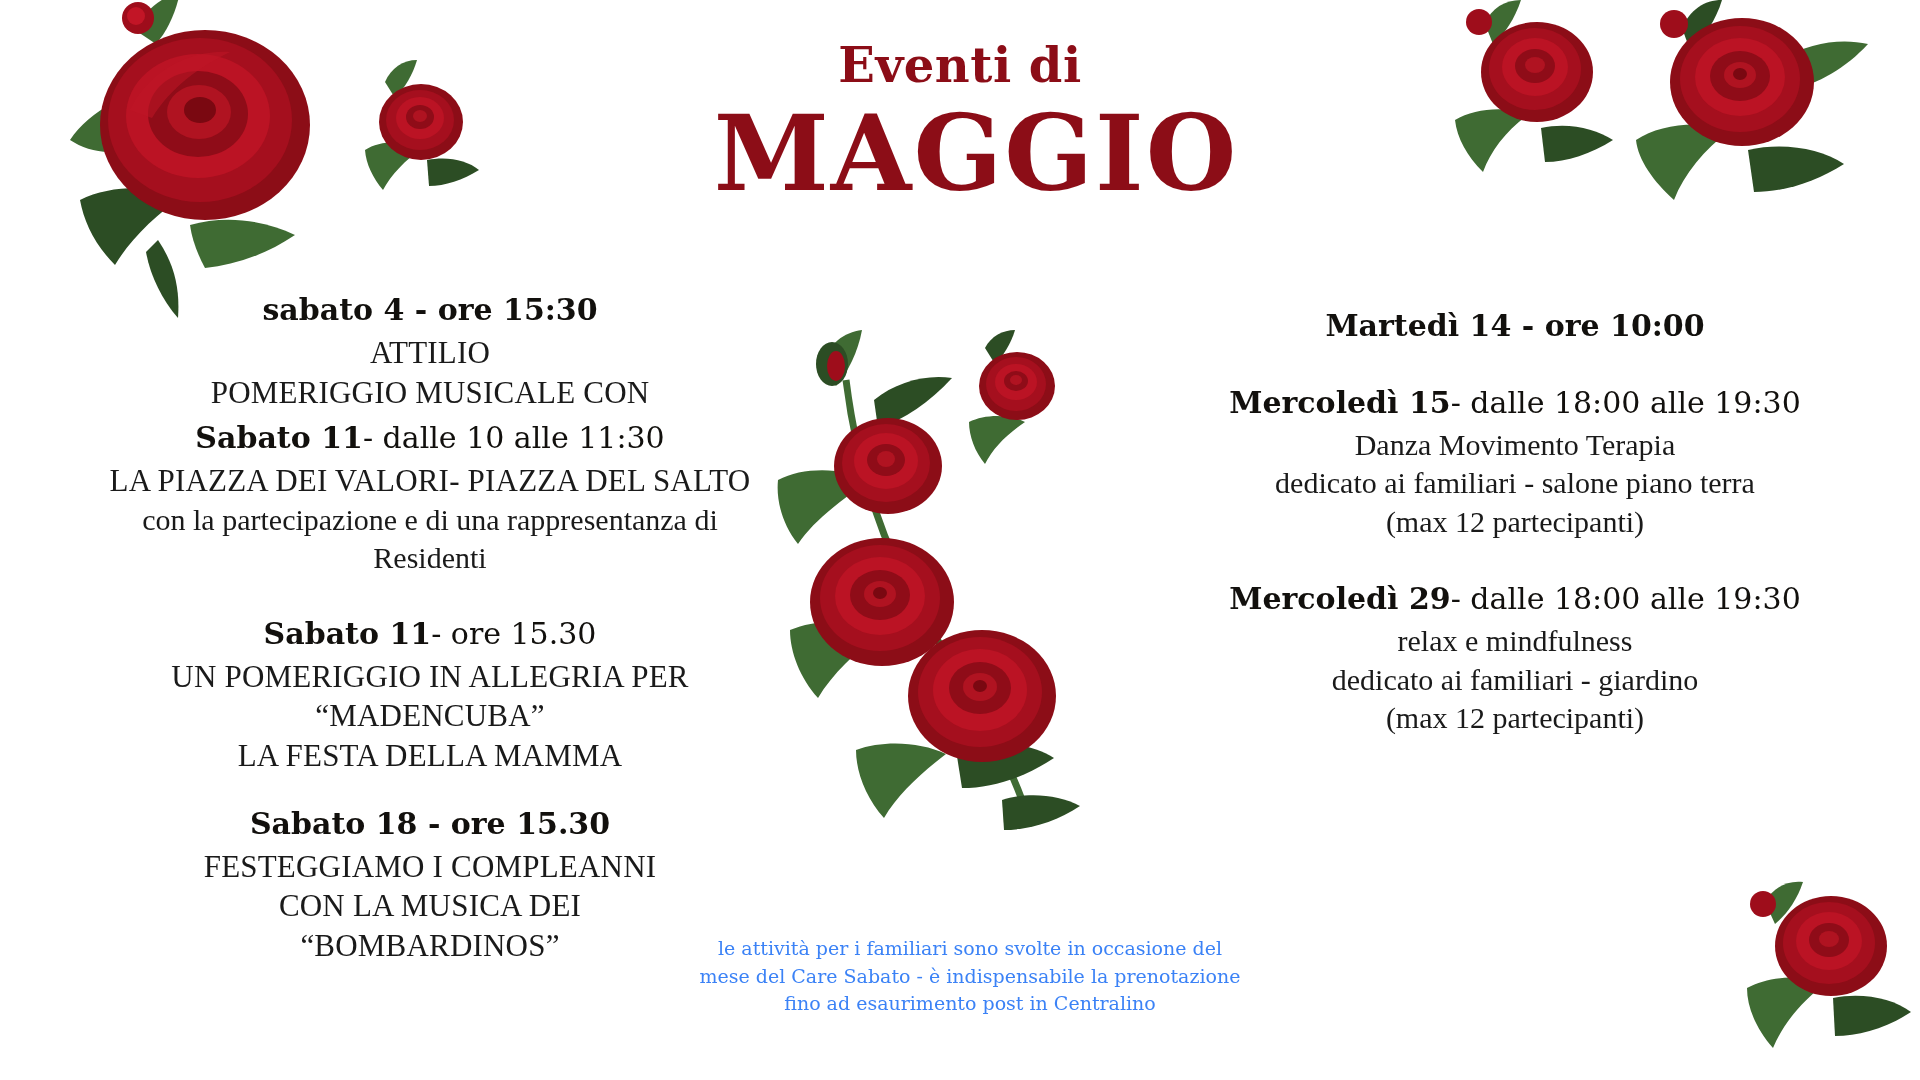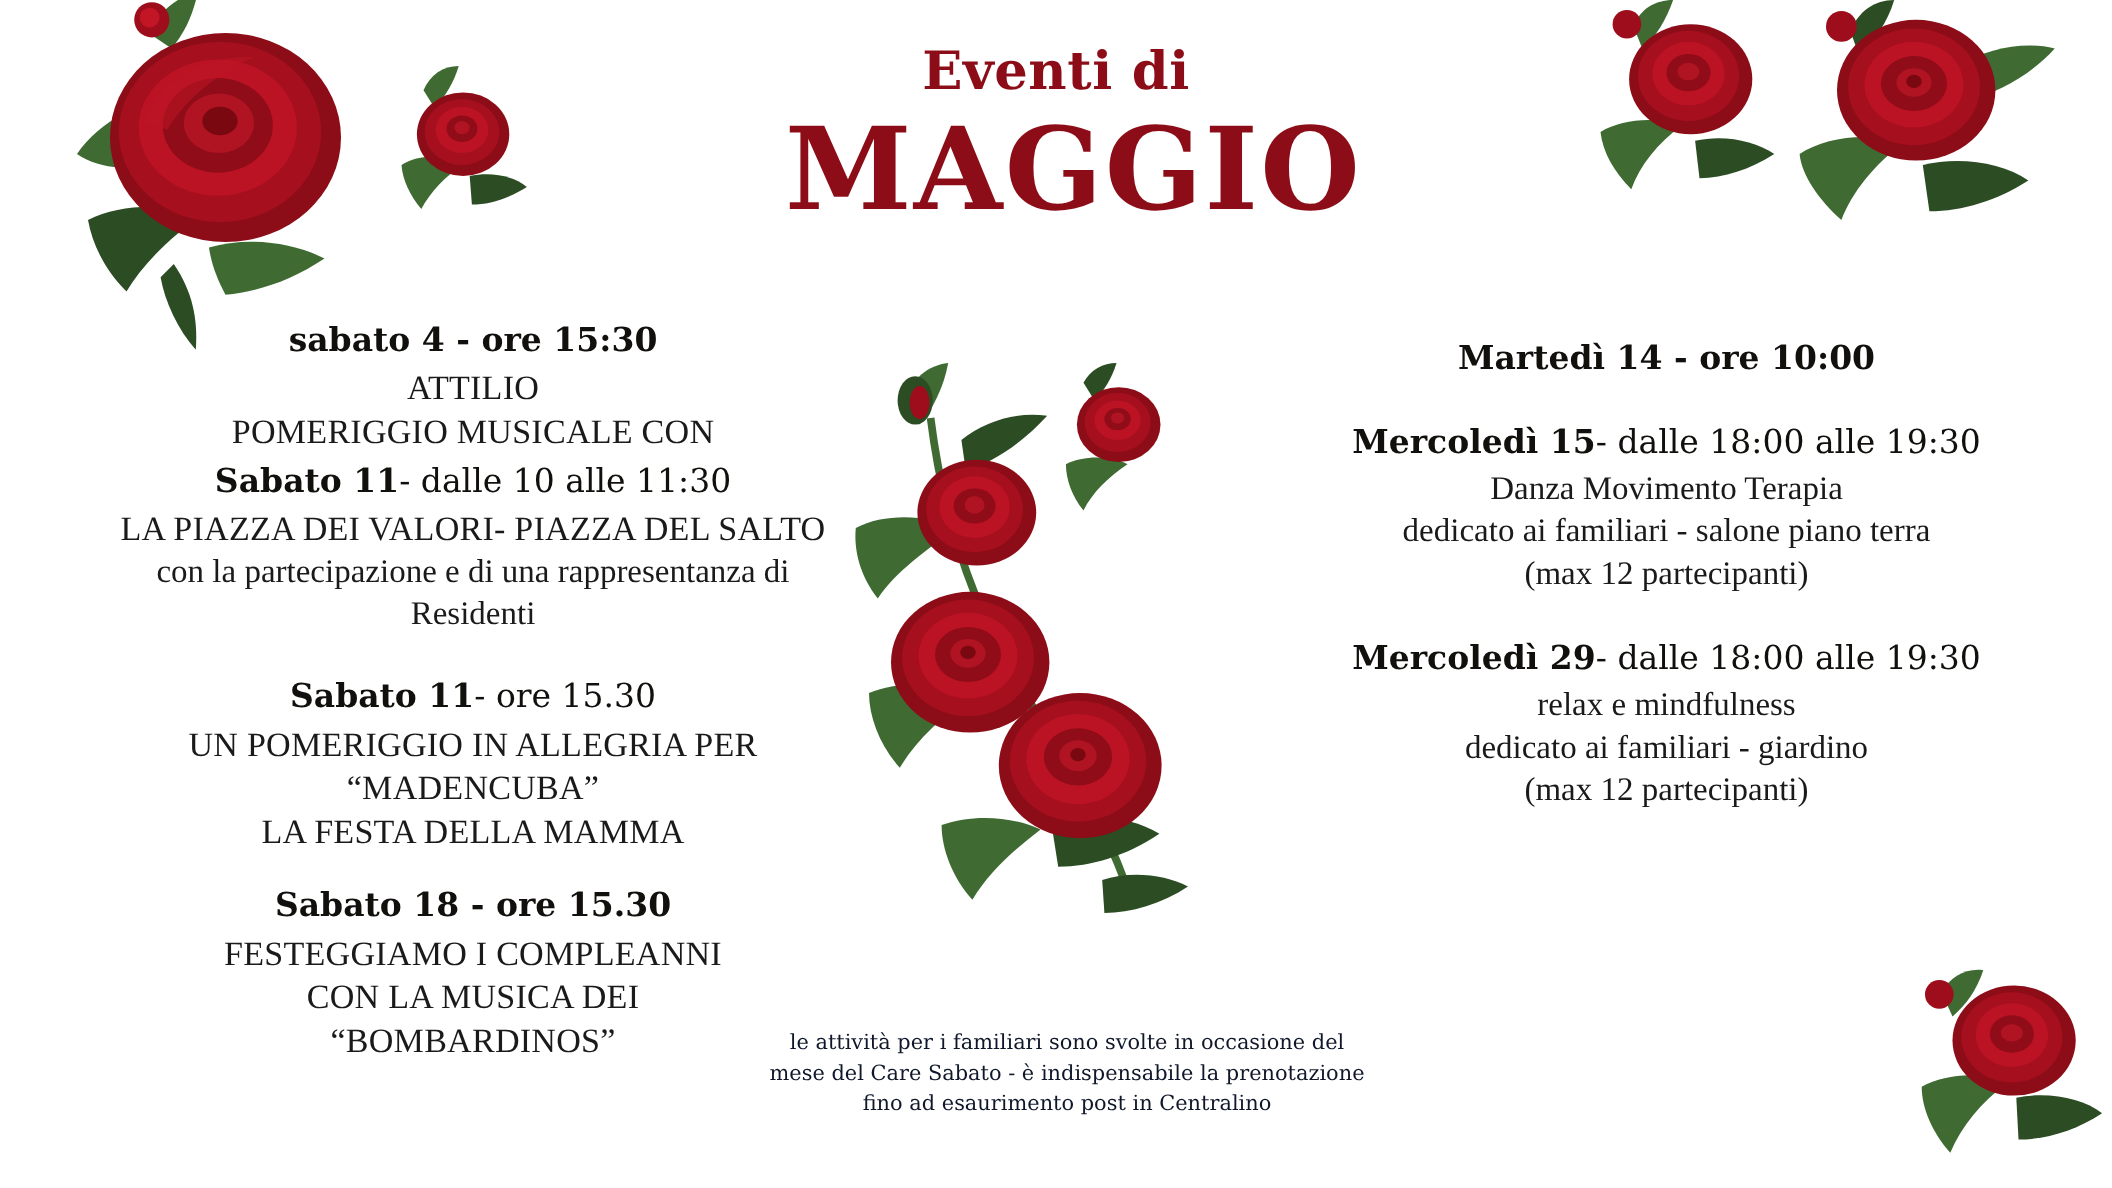--- a/index.html
+++ b/index.html
@@ -99,21 +99,21 @@
 
   
   .footnote {
     position: absolute;
     top: 935px;
     left: 660px;
     width: 620px;
     text-align: center;
     font-family: "DejaVu Serif", serif;
     font-size: 19px;
-    color: #0f172a;
+    color: #3b82f6;
     line-height: 1.45;
   }
   .footnote .line { display: block; }
 
   
   .rose { position: absolute; pointer-events: none; }
   .r-topleft  { top: -10px;  left: 40px;   width: 340px; height: 340px; }
   .r-topleft2 { top: 60px;   left: 355px;  width: 130px; height: 150px; }
   .r-topright1{ top: 0px;    left: 1445px; width: 180px; height: 200px; }
   .r-topright2{ top: 0px;    left: 1630px; width: 240px; height: 250px; }

